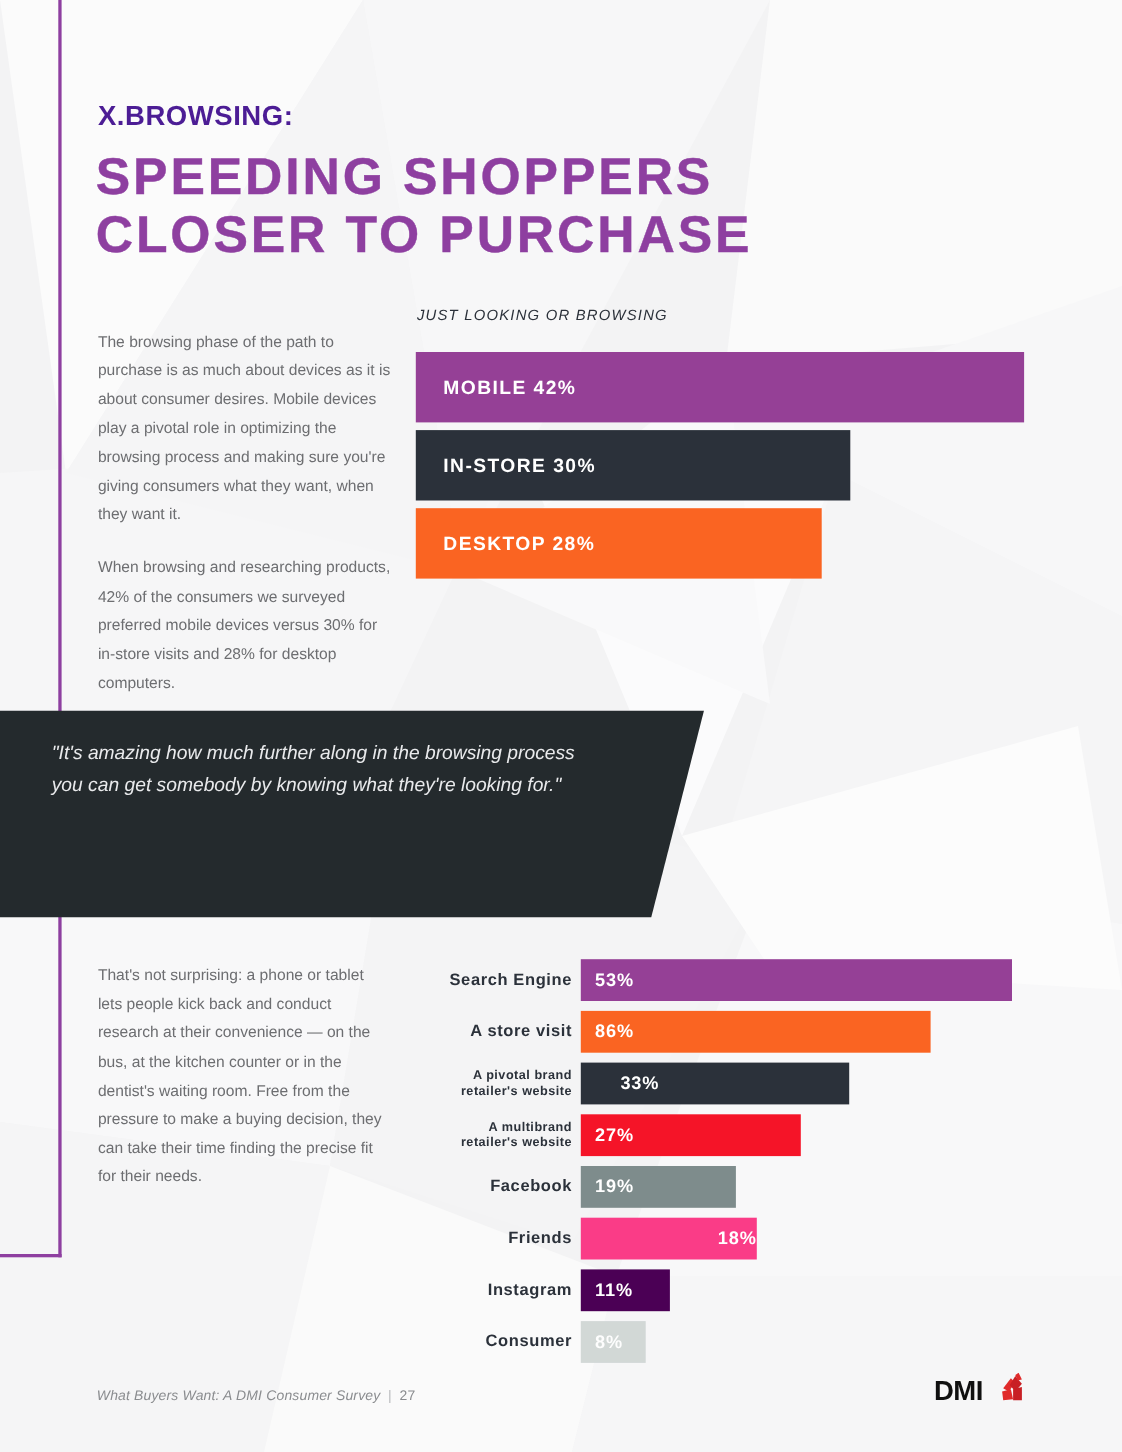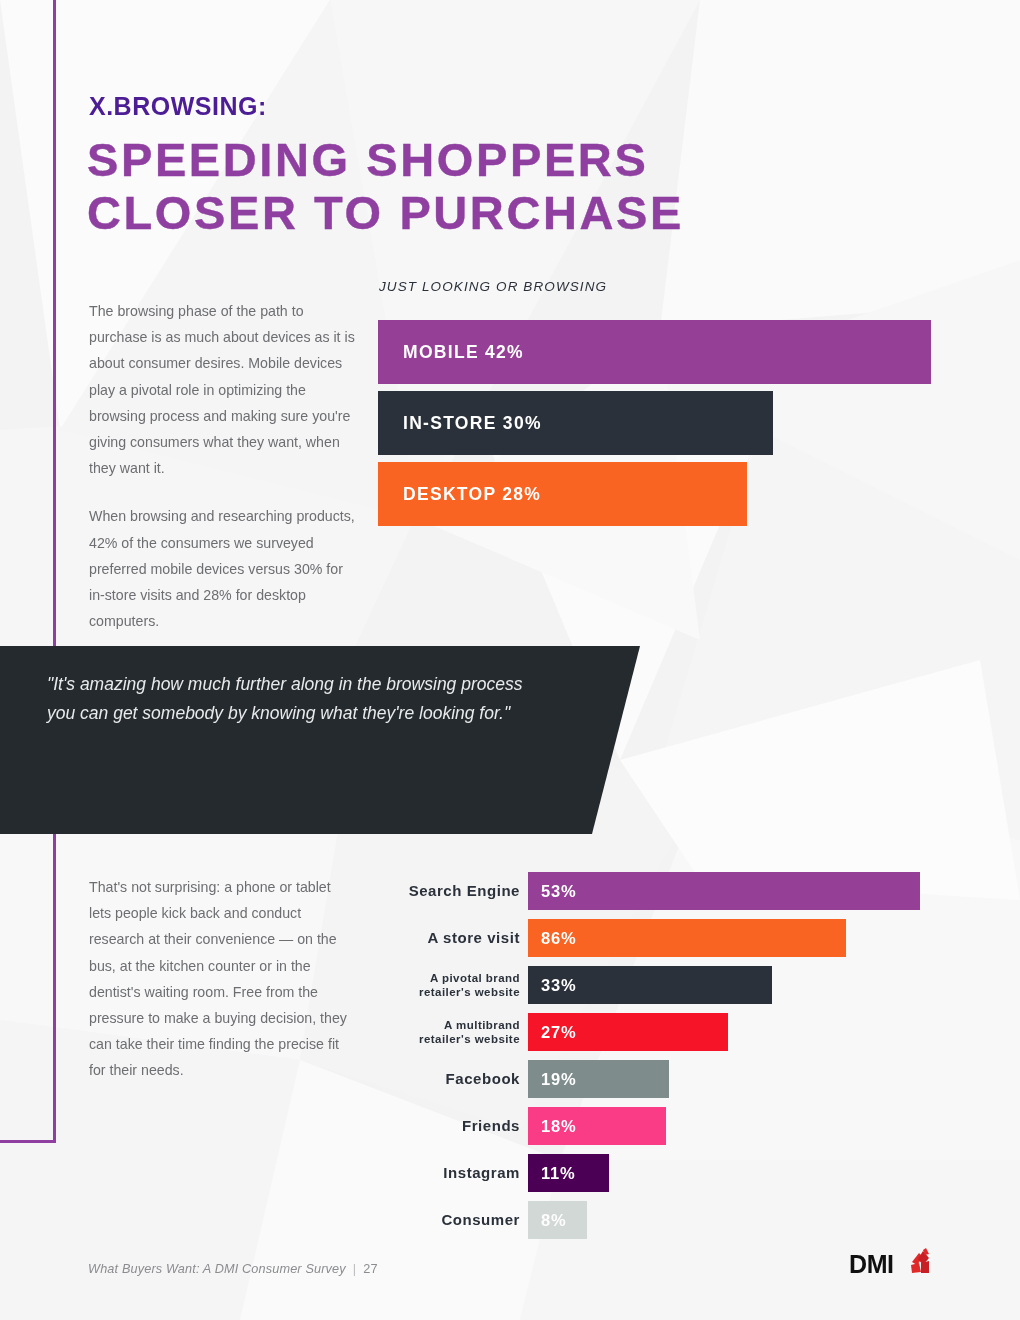--- a/index.html
+++ b/index.html
@@ -182,21 +182,21 @@
         </div>
         <div class="c2-bar" style="width: 318.038px; background: rgb(250, 100, 34);">
           <span class="c2-val">86%</span>
         </div>
       </div>
       <div class="c2-row">
         <div class="c2-label small">
           <div>A pivotal brand</div>
           <div>retailer's website</div>
         </div>
-        <div class="c2-bar" style="width: 244.075px; background: rgb(43, 49, 58);">
+        <div class="c2-bar" style="width: 244.075px; background: rgb(43, 49, 58); padding-left: 23px;">
           <span class="c2-val">33%</span>
         </div>
       </div>
       <div class="c2-row">
         <div class="c2-label small">
           <div>A multibrand</div>
           <div>retailer's website</div>
         </div>
         <div class="c2-bar" style="width: 199.698px; background: rgb(245, 20, 40);">
           <span class="c2-val">27%</span>
@@ -207,21 +207,21 @@
           <div>Facebook</div>
         </div>
         <div class="c2-bar" style="width: 140.528px; background: rgb(126, 140, 140);">
           <span class="c2-val">19%</span>
         </div>
       </div>
       <div class="c2-row">
         <div class="c2-label">
           <div>Friends</div>
         </div>
-        <div class="c2-bar" style="width: 138px; background: rgb(250, 60, 135);">
+        <div class="c2-bar" style="width: 160px; background: rgb(250, 60, 135); justify-content: flex-end;">
           <span class="c2-val">18%</span>
         </div>
       </div>
       <div class="c2-row">
         <div class="c2-label">
           <div>Instagram</div>
         </div>
         <div class="c2-bar" style="width: 81.3585px; background: rgb(75, 0, 85);">
           <span class="c2-val">11%</span>
         </div>

